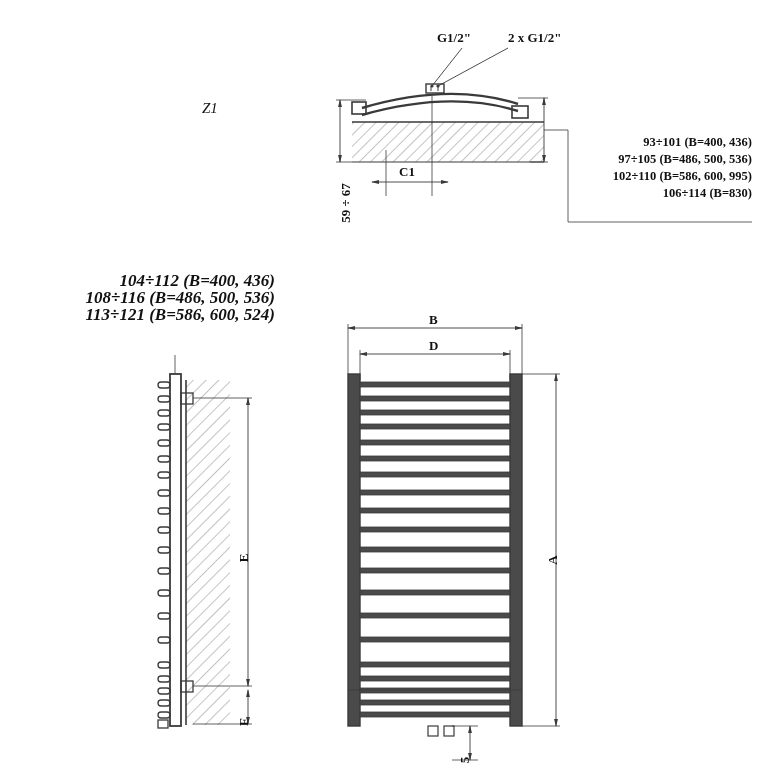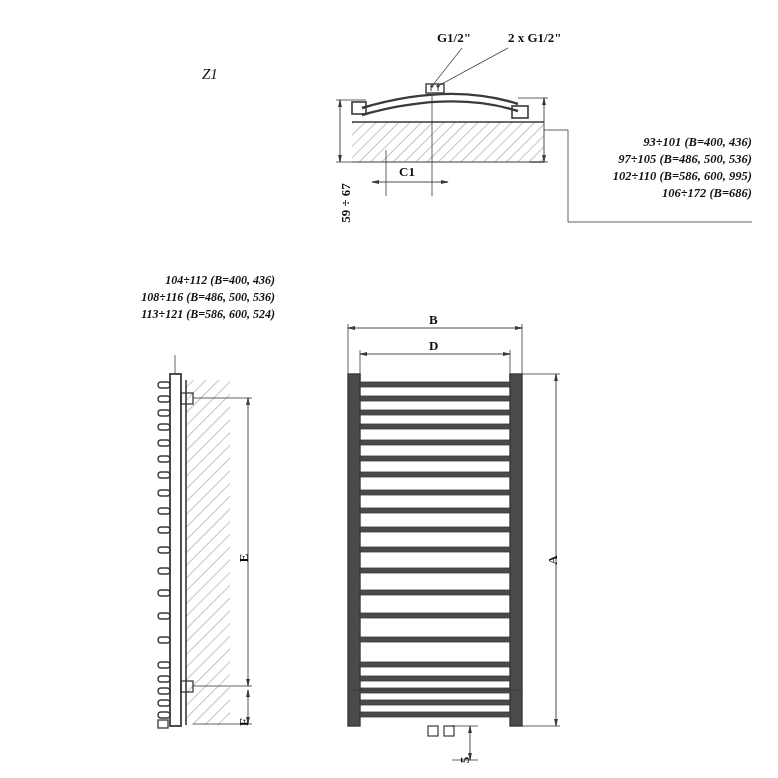--- a/index.html
+++ b/index.html
@@ -23,40 +23,39 @@
     width: 778px;
     height: 778px;
   }
   .lbl {
     position: absolute;
     font-family: "Liberation Serif", serif;
     font-size: 13px;
     color: #111;
     white-space: nowrap;
   }
-  .lbl.italic { font-style: italic; }
+  .lbl.italic { font-style: italic; margin-top: 34px; }
   .lbl.bold { font-weight: bold; }
   .lbl.big { font-size: 15px; }
   .rot90 { transform: rotate(-90deg); }
   .note-block {
     position: absolute;
     text-align: right;
     font-family: "Liberation Serif", serif;
     font-size: 12.5px;
     line-height: 17px;
-    font-style: italic;
     font-weight: bold;
     color: #111;
     white-space: nowrap;
   }
   .note-block-left {
     position: absolute;
     text-align: right;
     font-family: "Liberation Serif", serif;
-    font-size: 12px;
+    font-size: 17px;
     line-height: 17px;
     font-style: italic;
     font-weight: bold;
     color: #111;
     white-space: nowrap;
   }
 </style>
 </head>
 <body>
 
@@ -221,21 +220,21 @@
   <div class="lbl bold" style="left:508px; top:30px;">2 x G1/2"</div>
 
   <div class="lbl bold rot90" style="left:326px; top:195px;">59 ÷ 67</div>
 
   <div class="lbl bold" style="left:399px; top:164px;">C1</div>
 
   <div class="note-block" style="right:26px; top:134px;">
     <div>93÷101 (B=400, 436)</div>
     <div>97÷105 (B=486, 500, 536)</div>
     <div>102÷110 (B=586, 600, 995)</div>
-    <div>106÷172 (B=686)</div>
+    <div>106÷114 (B=830)</div>
   </div>
 
   <div class="note-block-left" style="left:20px; top:272px; width:255px;">
     <div>104÷112 (B=400, 436)</div>
     <div>108÷116 (B=486, 500, 536)</div>
     <div>113÷121 (B=586, 600, 524)</div>
   </div>
 
   <div class="lbl bold rot90" style="left:240px; top:550px;">E</div>
 

